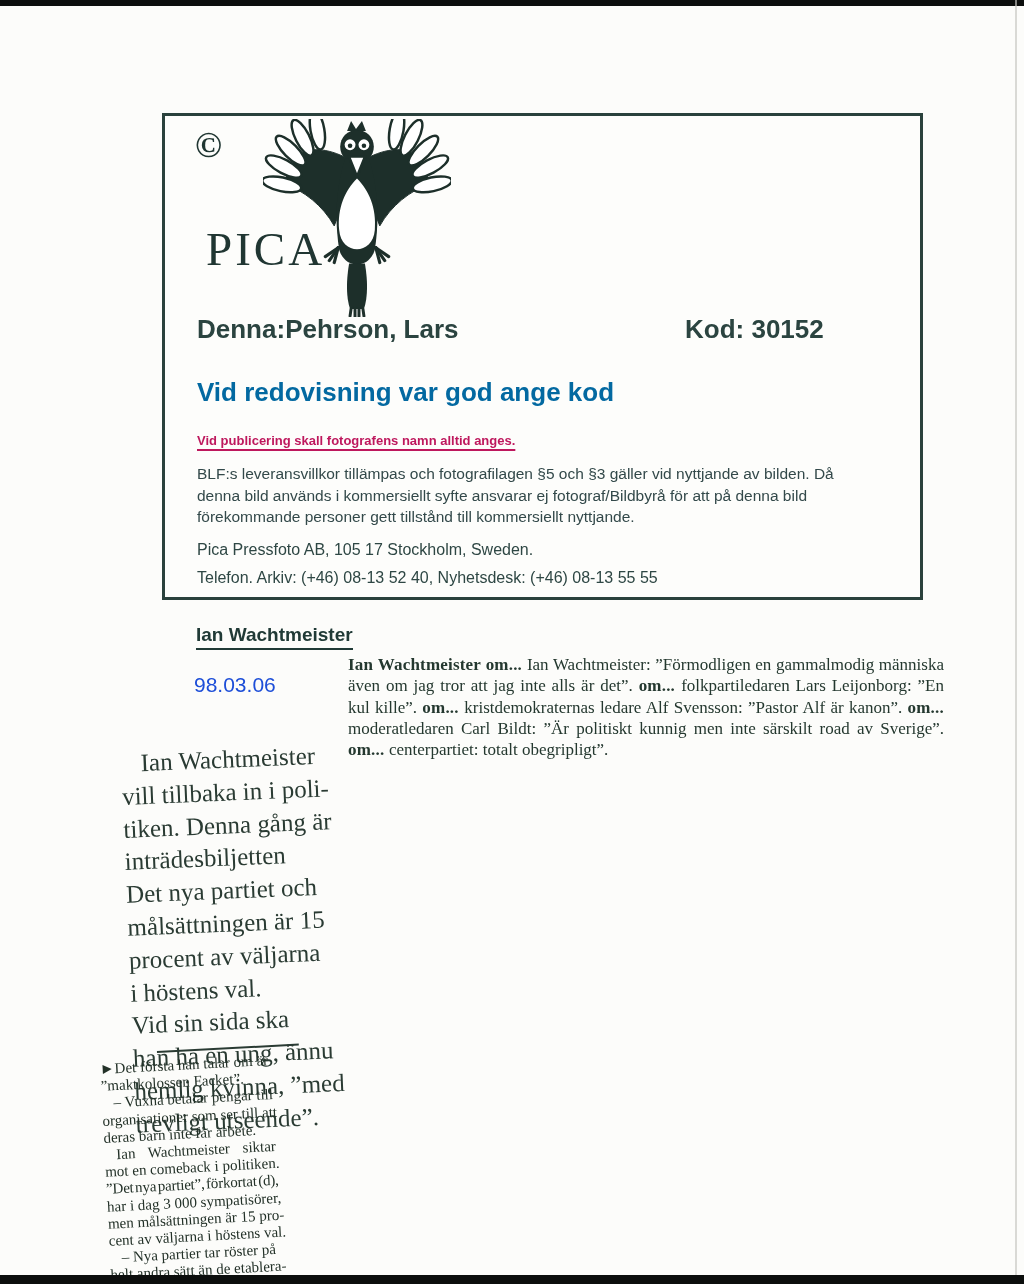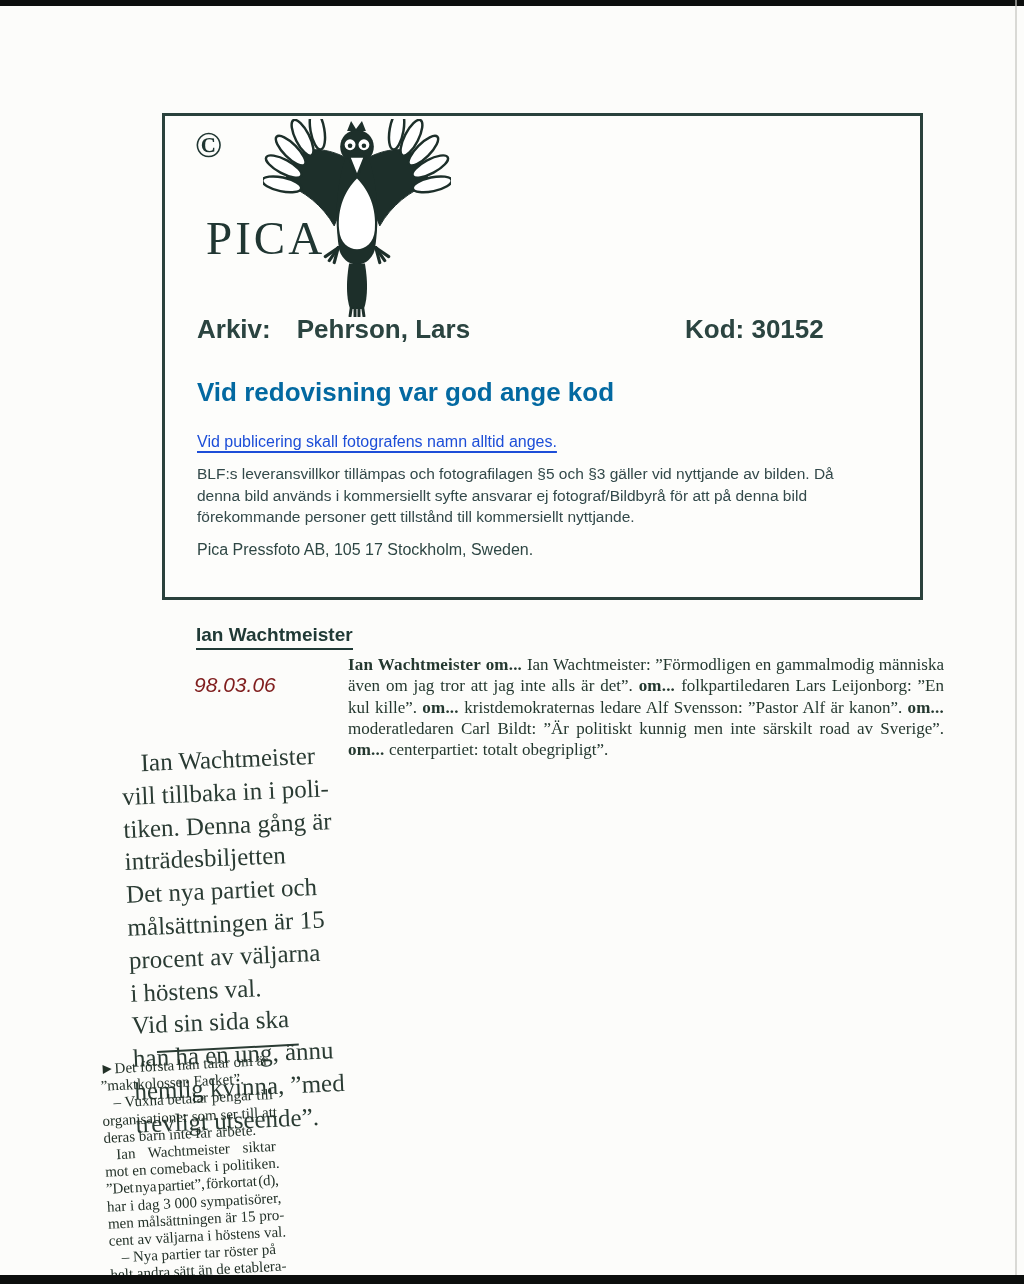--- a/index.html
+++ b/index.html
@@ -23,52 +23,52 @@
   .info-box{
     position:absolute;left:162px;top:113px;width:761px;height:487px;
     border:3px solid #2a413c;background:#fdfdfb;box-sizing:border-box;
   }
   .copyright{
     position:absolute;left:30px;top:8px;
     font-family:"Liberation Serif", serif;
     font-size:36px;font-weight:700;color:#203632;
   }
   .wordmark{
-    position:absolute;top:99px;
+    position:absolute;top:110px;
     font-family:"Liberation Serif", serif;
     font-size:47px;line-height:1;color:#203632;
   }
   .wordmark.pica{left:41px;letter-spacing:3px;}
   .wordmark.pressfoto{left:236px;letter-spacing:1px;}
   .bird{position:absolute;left:98px;top:3px;width:188px;height:198px;}
 
   .foto-line{position:absolute;left:32px;top:198px;width:700px;font-size:26px;font-weight:700;color:#2b4440;}
-  .foto-line .val{margin-left:26px;}
+  .foto-line .val{}
   .kod{position:absolute;left:488px;top:0;text-align:center;}
   .instruction{position:absolute;left:32px;top:261px;font-size:26px;font-weight:700;color:#0369a1;}
   .publish-notice{
-    position:absolute;left:32px;top:317px;font-size:16px;font-weight:400;color:#1d4ed8;
+    position:absolute;left:32px;top:317px;font-size:13px;font-weight:700;color:#be185d;
     text-decoration:underline;text-underline-offset:4px;text-decoration-thickness:2px;
   }
   .legal{
     position:absolute;left:32px;top:347px;width:676px;
     font-size:15.5px;line-height:21.5px;color:#33494a;
   }
   .address{
     position:absolute;left:32px;top:420px;
     font-size:16px;line-height:28px;color:#2e4744;
   }
 
   
   .subject-heading{
     position:absolute;left:196px;top:624px;
     font-size:19px;font-weight:700;color:#203a36;
     border-bottom:2px solid #203a36;padding-bottom:2px;
   }
-  .date{position:absolute;left:194px;top:673px;font-size:21px;color:#7f1d1d;font-style:italic;}
+  .date{position:absolute;left:194px;top:673px;font-size:21px;color:#1d4ed8;}
   .quote{
     position:absolute;left:344px;top:650px;width:596px;margin:4px;
     font-family:"Liberation Serif", serif;
     font-size:17px;line-height:21.3px;color:#24382f;
     text-align:justify;
   }
   .quote .b{font-weight:700;letter-spacing:.2px;}
 
   
   .clip-lead{
@@ -154,32 +154,33 @@
       <path d="M82,146 C79,164 79,180 83,192 L97,192 C101,180 101,164 98,146 Z" fill="#1d2f2a"></path>
       <g stroke="#1d2f2a" stroke-width="3" stroke-linecap="round">
         <path d="M84,192 l-1,7"></path>
           <path d="M88,192 l0,8"></path>
           <path d="M92,192 l0,8"></path>
           <path d="M96,192 l1,7"></path>
       </g>
     </svg>
 
     <div class="foto-line">
-      <span>Arkiv:</span><span class="val">Pehrson, Lars</span>
+      <span>Denna:</span><span class="val">Pehrson, Lars</span>
       <span class="kod">Kod: 30152</span>
     </div>
 
     <div class="instruction">Vid redovisning var god ange kod</div>
 
     <div class="publish-notice">Vid publicering skall fotografens namn alltid anges.</div>
 
     <div class="legal">BLF:s leveransvillkor tillämpas och fotografilagen §5 och §3 gäller vid nyttjande av bilden. Då denna bild används i kommersiellt syfte ansvarar ej fotograf/Bildbyrå för att på denna bild förekommande personer gett tillstånd till kommersiellt nyttjande.</div>
 
     <div class="address">
       <div>Pica Pressfoto AB, 105 17 Stockholm, Sweden.</div>
+      <div>Telefon. Arkiv: (+46) 08-13 52 40, Nyhetsdesk: (+46) 08-13 55 55</div>
     </div>
   </div>
 
   <div class="subject-heading">Ian Wachtmeister</div>
   <div class="date">98.03.06</div>
 
   <p class="quote"><span class="b">Ian Wachtmeister om... </span><span>Ian Wachtmeister: ”Förmodligen en gammalmodig människa även om jag tror att jag inte alls är det”. </span><span class="b">om... </span><span>folkpartiledaren Lars Leijonborg: ”En kul kille”. </span><span class="b">om... </span><span>kristdemokraternas ledare Alf Svensson: ”Pastor Alf är kanon”. </span><span class="b">om... </span><span>moderatledaren Carl Bildt: ”Är politiskt kunnig men inte särskilt road av Sverige”. </span><span class="b">om... </span><span>centerpartiet: totalt obegripligt”.</span></p>
 
   <div class="clip-lead">
     <div class="line first">Ian Wachtmeister</div>

